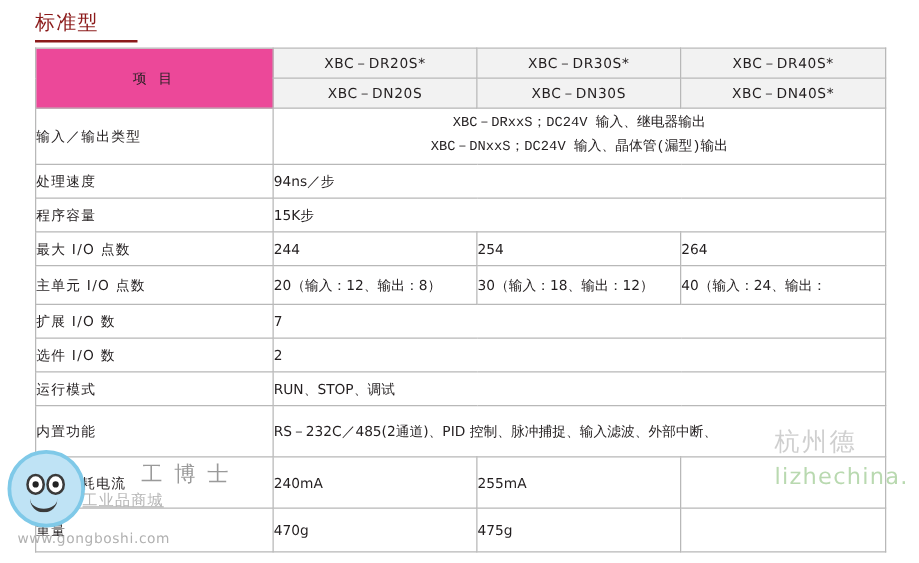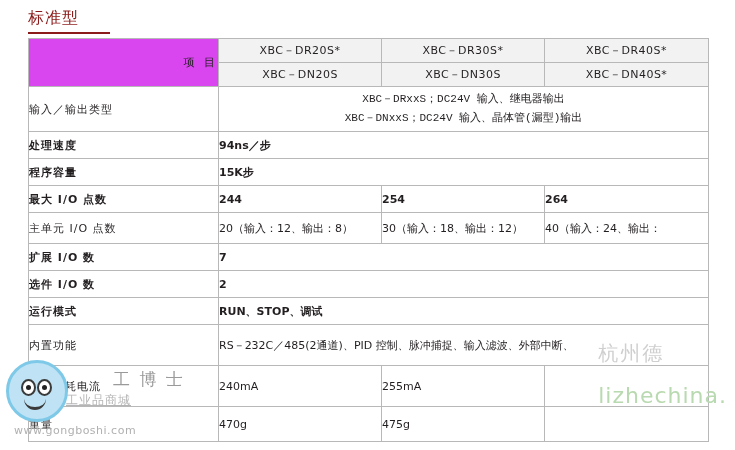--- a/index.html
+++ b/index.html
@@ -50,23 +50,23 @@
     table-layout: fixed;
   }
   table.spec td {
     border: 1px solid #b8b8b8;
     padding: 0;
     vertical-align: middle;
     font-size: 11px;
     color: #231f20;
   }
   .hdr-item {
-    background: #d946ef;
+    background: #ec4899;
     color: #2b4a8b;
-    text-align: right;
+    text-align: center;
     font-size: 12px;
     letter-spacing: 3px;
     height: 46px;
   }
   .hdr-model {
     background: #f2f2f2;
     text-align: center;
     height: 23px;
     letter-spacing: 0.5px;
   }
@@ -77,21 +77,21 @@
     white-space: nowrap;
   }
   .cell-c {
   }
   .cell-span2 {
     text-align: center;
     padding: 3px 0;
     line-height: 1.75;
     font-family: Liberation Mono, monospace;
   }
-  .tall-26 { height: 26px; font-weight: bold; }
+  .tall-26 { height: 26px; }
   .tall-30 { height: 30px; }
   .tall-34 { height: 34px; }
   .tall-40 { height: 40px; }
   .tall-44 { height: 44px; }
   .nowrap-clip {
     white-space: nowrap;
     overflow: hidden;
   }
 
   
@@ -99,22 +99,22 @@
     position: absolute;
     right: 8px;
     top: 340px;
     font-size: 20px;
     color: #cfcfcf;
     letter-spacing: 2px;
     pointer-events: none;
   }
   .wm-right .line2 {
     color: #b9d9b0;
-    font-size: 22px;
-    margin-top: 16px;
+    font-size: 18px;
+    margin-top: 4px;
     letter-spacing: 1px;
     text-align: center;
   }
   .wm-left {
     position: absolute;
     left: 4px;
     top: 352px;
     width: 210px;
     height: 96px;
     pointer-events: none;

